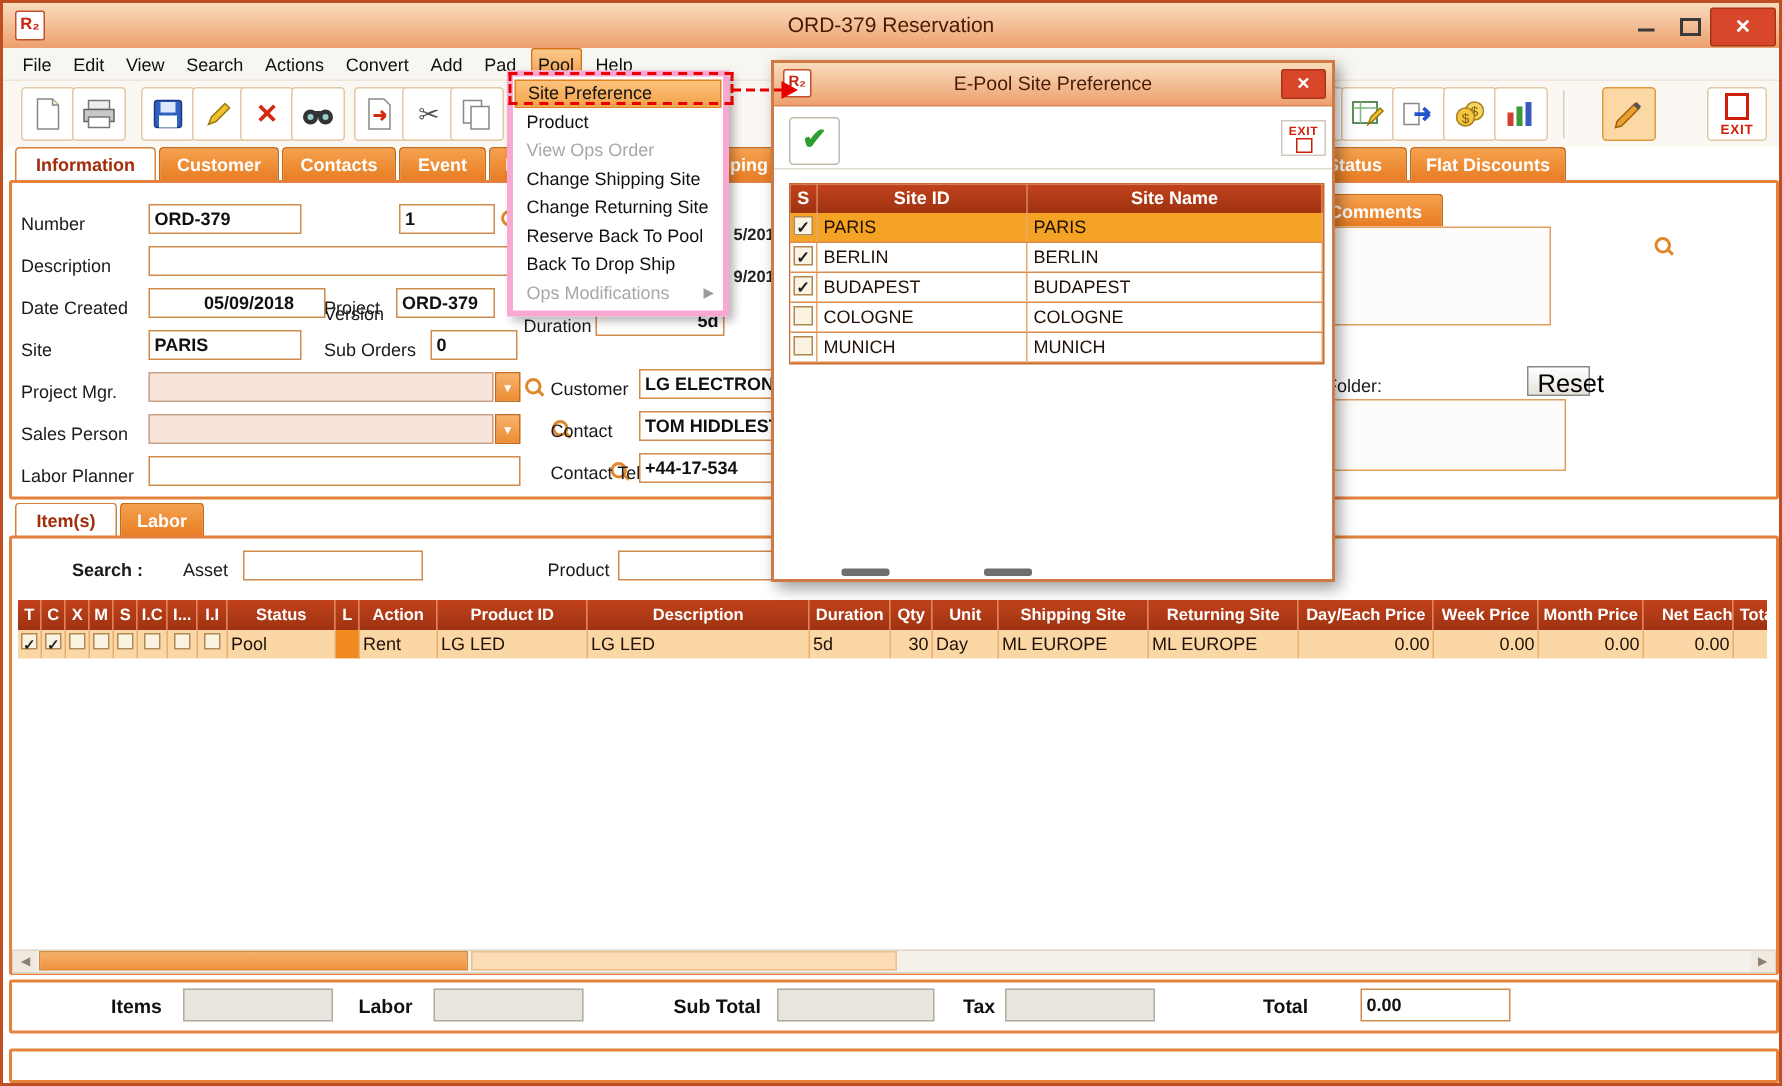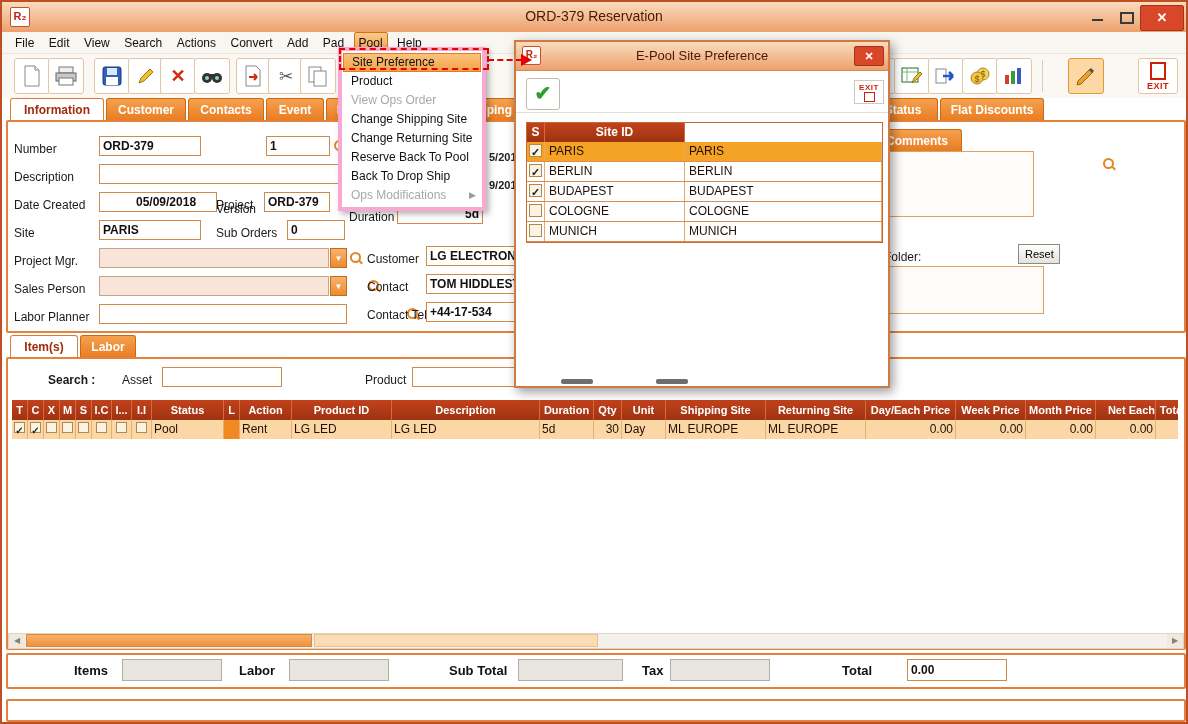--- a/index.html
+++ b/index.html
@@ -300,21 +300,21 @@
   <input class="abs inp" style="left: 424px; top: 272px; width: 160px;" readonly="" value="TOM HIDDLEST">
 
   <span class="abs lbl" style="left:365px;top:306px;">Contact Tel #</span>
   <input class="abs inp" style="left: 424px; top: 300px; width: 160px;" readonly="" value="+44-17-534">
 
   
   <div class="abs tab" style="left:870px;top:127px;width:90px;height:22px;z-index:5;">Comments</div>
   <div class="abs" style="left:884px;top:149px;width:146px;height:64px;border:1px solid #e0a060;background:#fdfcfa;"></div>
   <span class="abs mag" style="left:1008px;top:155px;"></span>
   <span class="abs lbl" style="left:882px;top:248px;">Folder:</span>
-  <button class="abs" style="left:1016px;top:242px;width:42px;height:20px;border:1px solid #8a8a8a;background:linear-gradient(#fff,#e6e2da);font-size:11px;font-family:'Liberation Sans',sans-serif;">Reset</button>
+  <button class="abs" style="left:1016px;top:242px;width:42px;height:20px;border:1px solid #8a8a8a;background:linear-gradient(#fff,#e6e2da);font-size:17px;font-family:'Liberation Sans',sans-serif;">Reset</button>
   <div class="abs" style="left:884px;top:264px;width:156px;height:46px;border:1px solid #e0a060;background:#fdfcfa;"></div>
 
   
   <div class="abs tab tab2 active" style="left:8px;width:68px;">Item(s)</div>
   <div class="abs tab tab2" style="left:78px;width:56px;">Labor</div>
 
   
   <div class="abs panel" style="left:4px;top:355px;width:1180px;height:293px;"></div>
 
   <span class="abs lbl" style="left:46px;top:371px;font-weight:bold;">Search :</span>
@@ -427,20 +427,21 @@
     <div class="abs exit-ico" style="left:338px;top:38px;">
       <div class="exit-word" style="font-size:8px;">EXIT</div>
       <div class="exit-door" style="width:9px;height:8px;border-width:1.5px;"></div>
     </div>
     <div class="abs" style="left:0;top:70px;width:100%;height:1px;background:#e4dcd0;"></div>
 
     <div class="abs" style="left:10px;top:80px;width:357px;border:1px solid #c86a30;box-sizing:border-box;">
       <div class="dtable-head">
         <div class="dth" style="width:18px;">S</div>
         <div class="dth" style="width:140px;">Site ID</div>
+        <div class="dth" style="width:197px;">Site Name</div>
       </div>
       <div class="dtr sel">
         <div class="dtc cbcell" style="width:18px;"><span class="cb on" style="margin-top:2px;"></span></div>
         <div class="dtc" style="width:140px;">PARIS</div>
         <div class="dtc" style="width:197px;">PARIS</div>
       </div>
       <div class="dtr">
         <div class="dtc cbcell" style="width:18px;"><span class="cb on" style="margin-top:2px;"></span></div>
         <div class="dtc" style="width:140px;">BERLIN</div>
         <div class="dtc" style="width:197px;">BERLIN</div>

